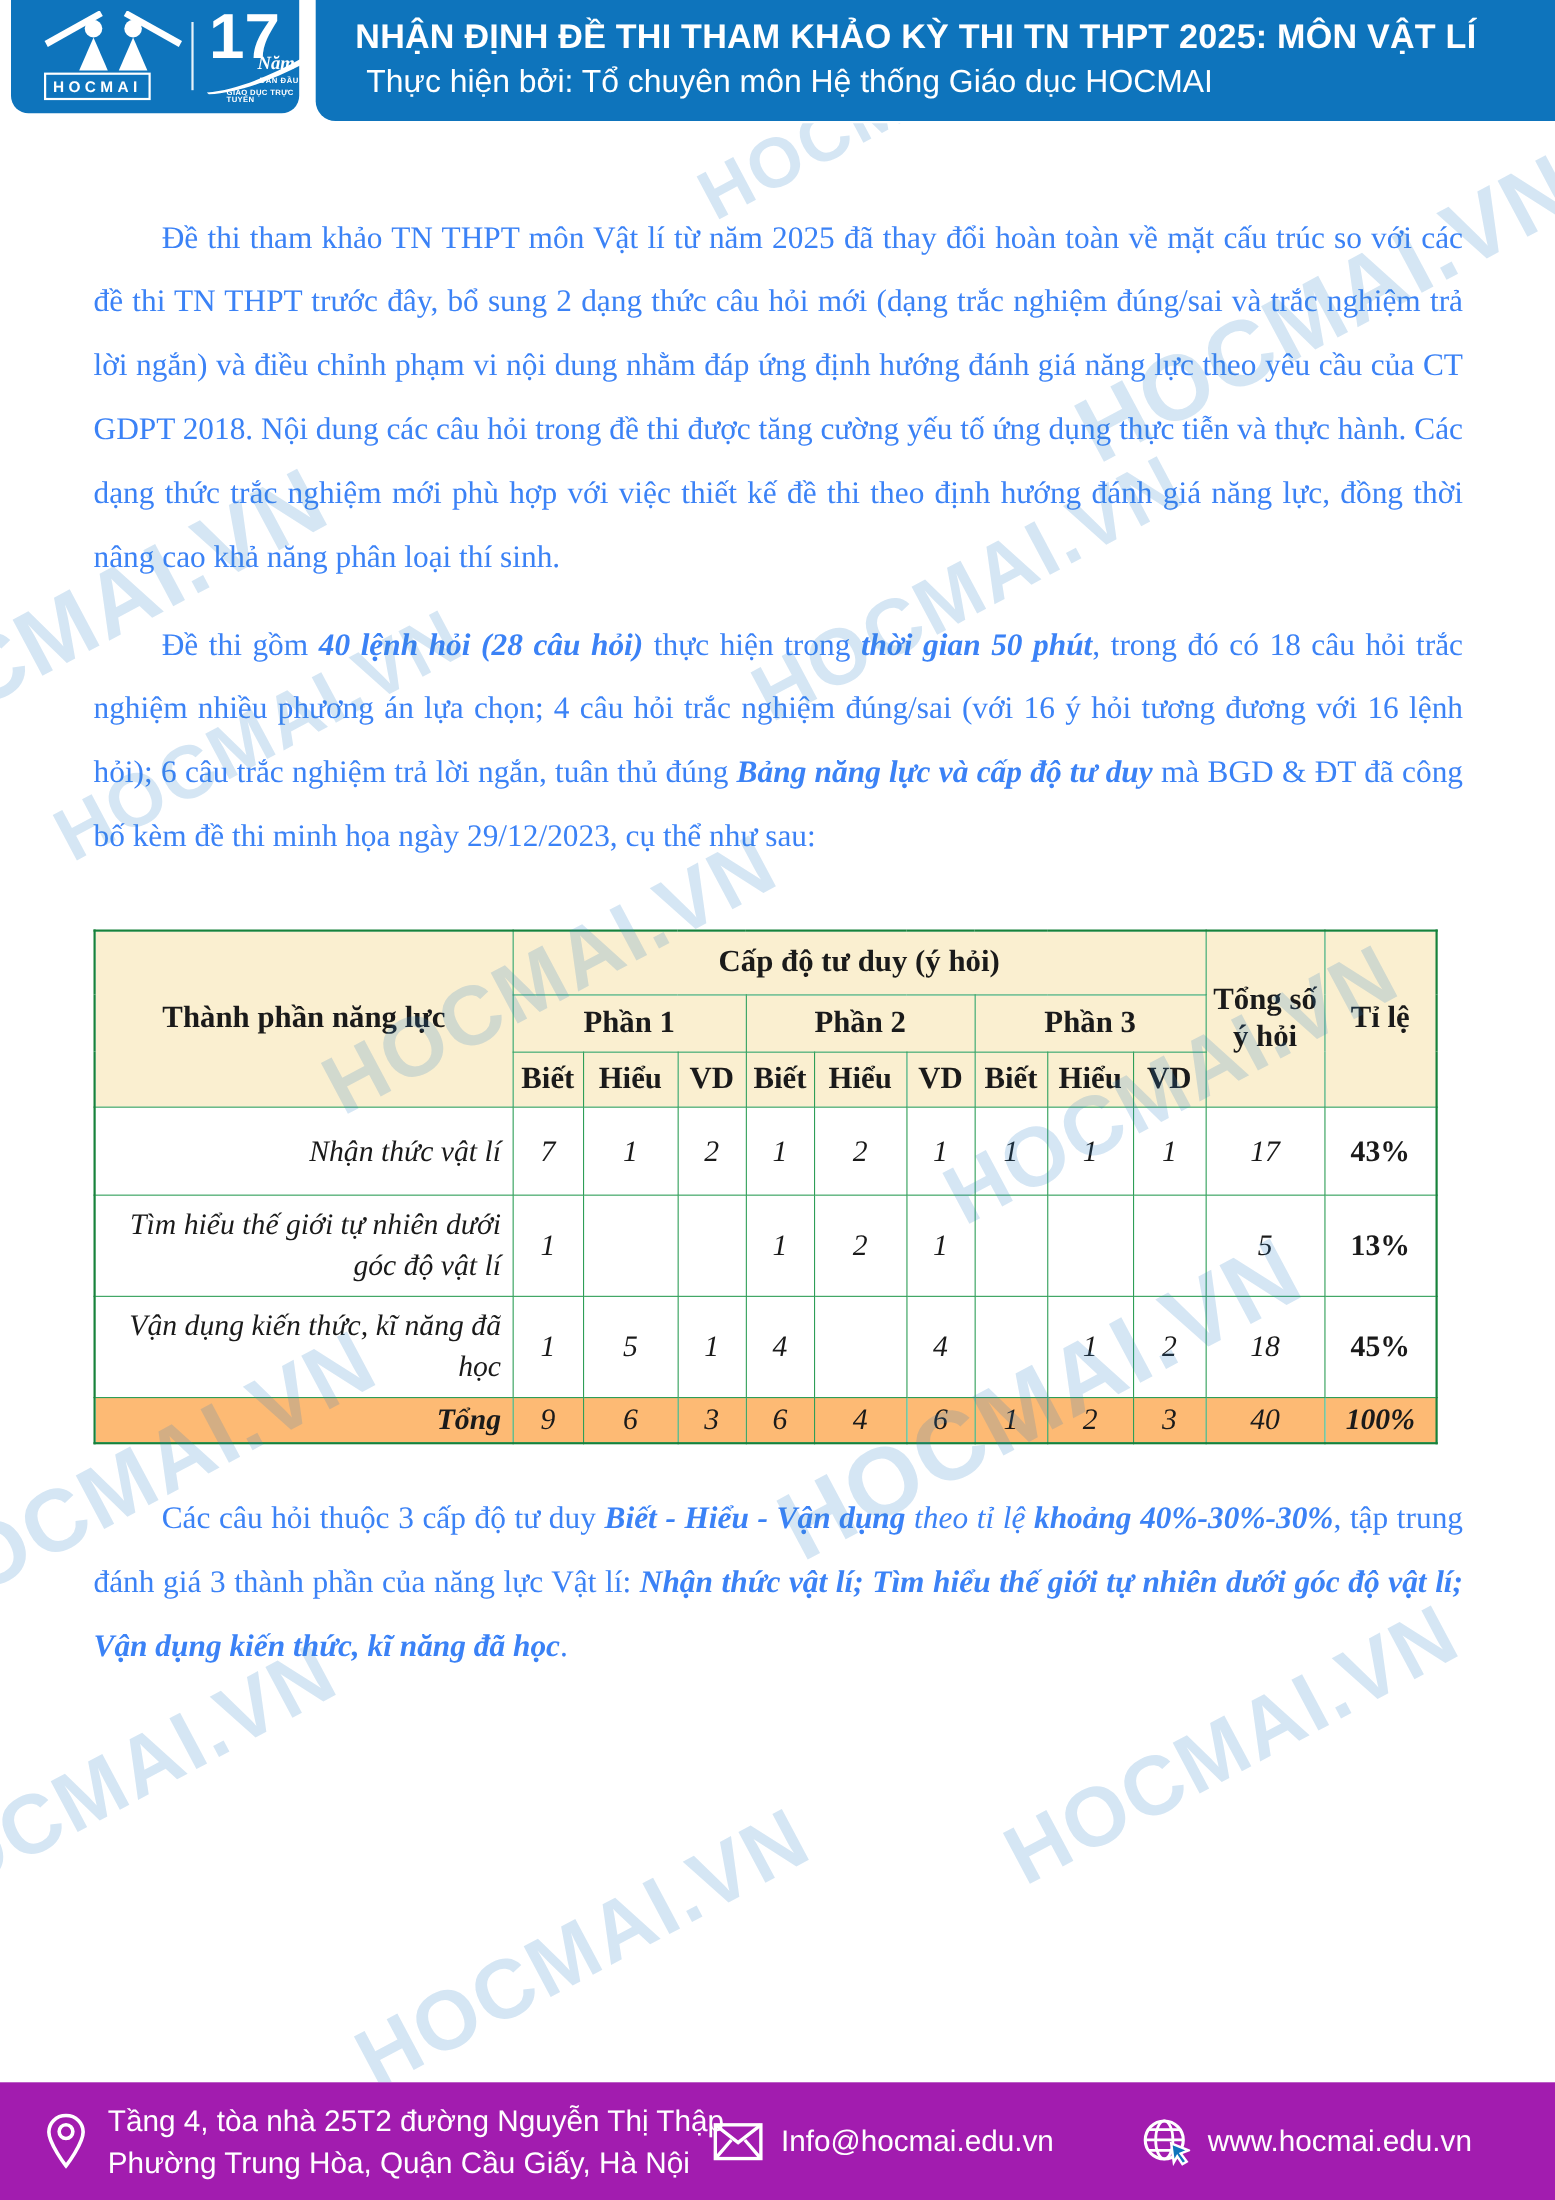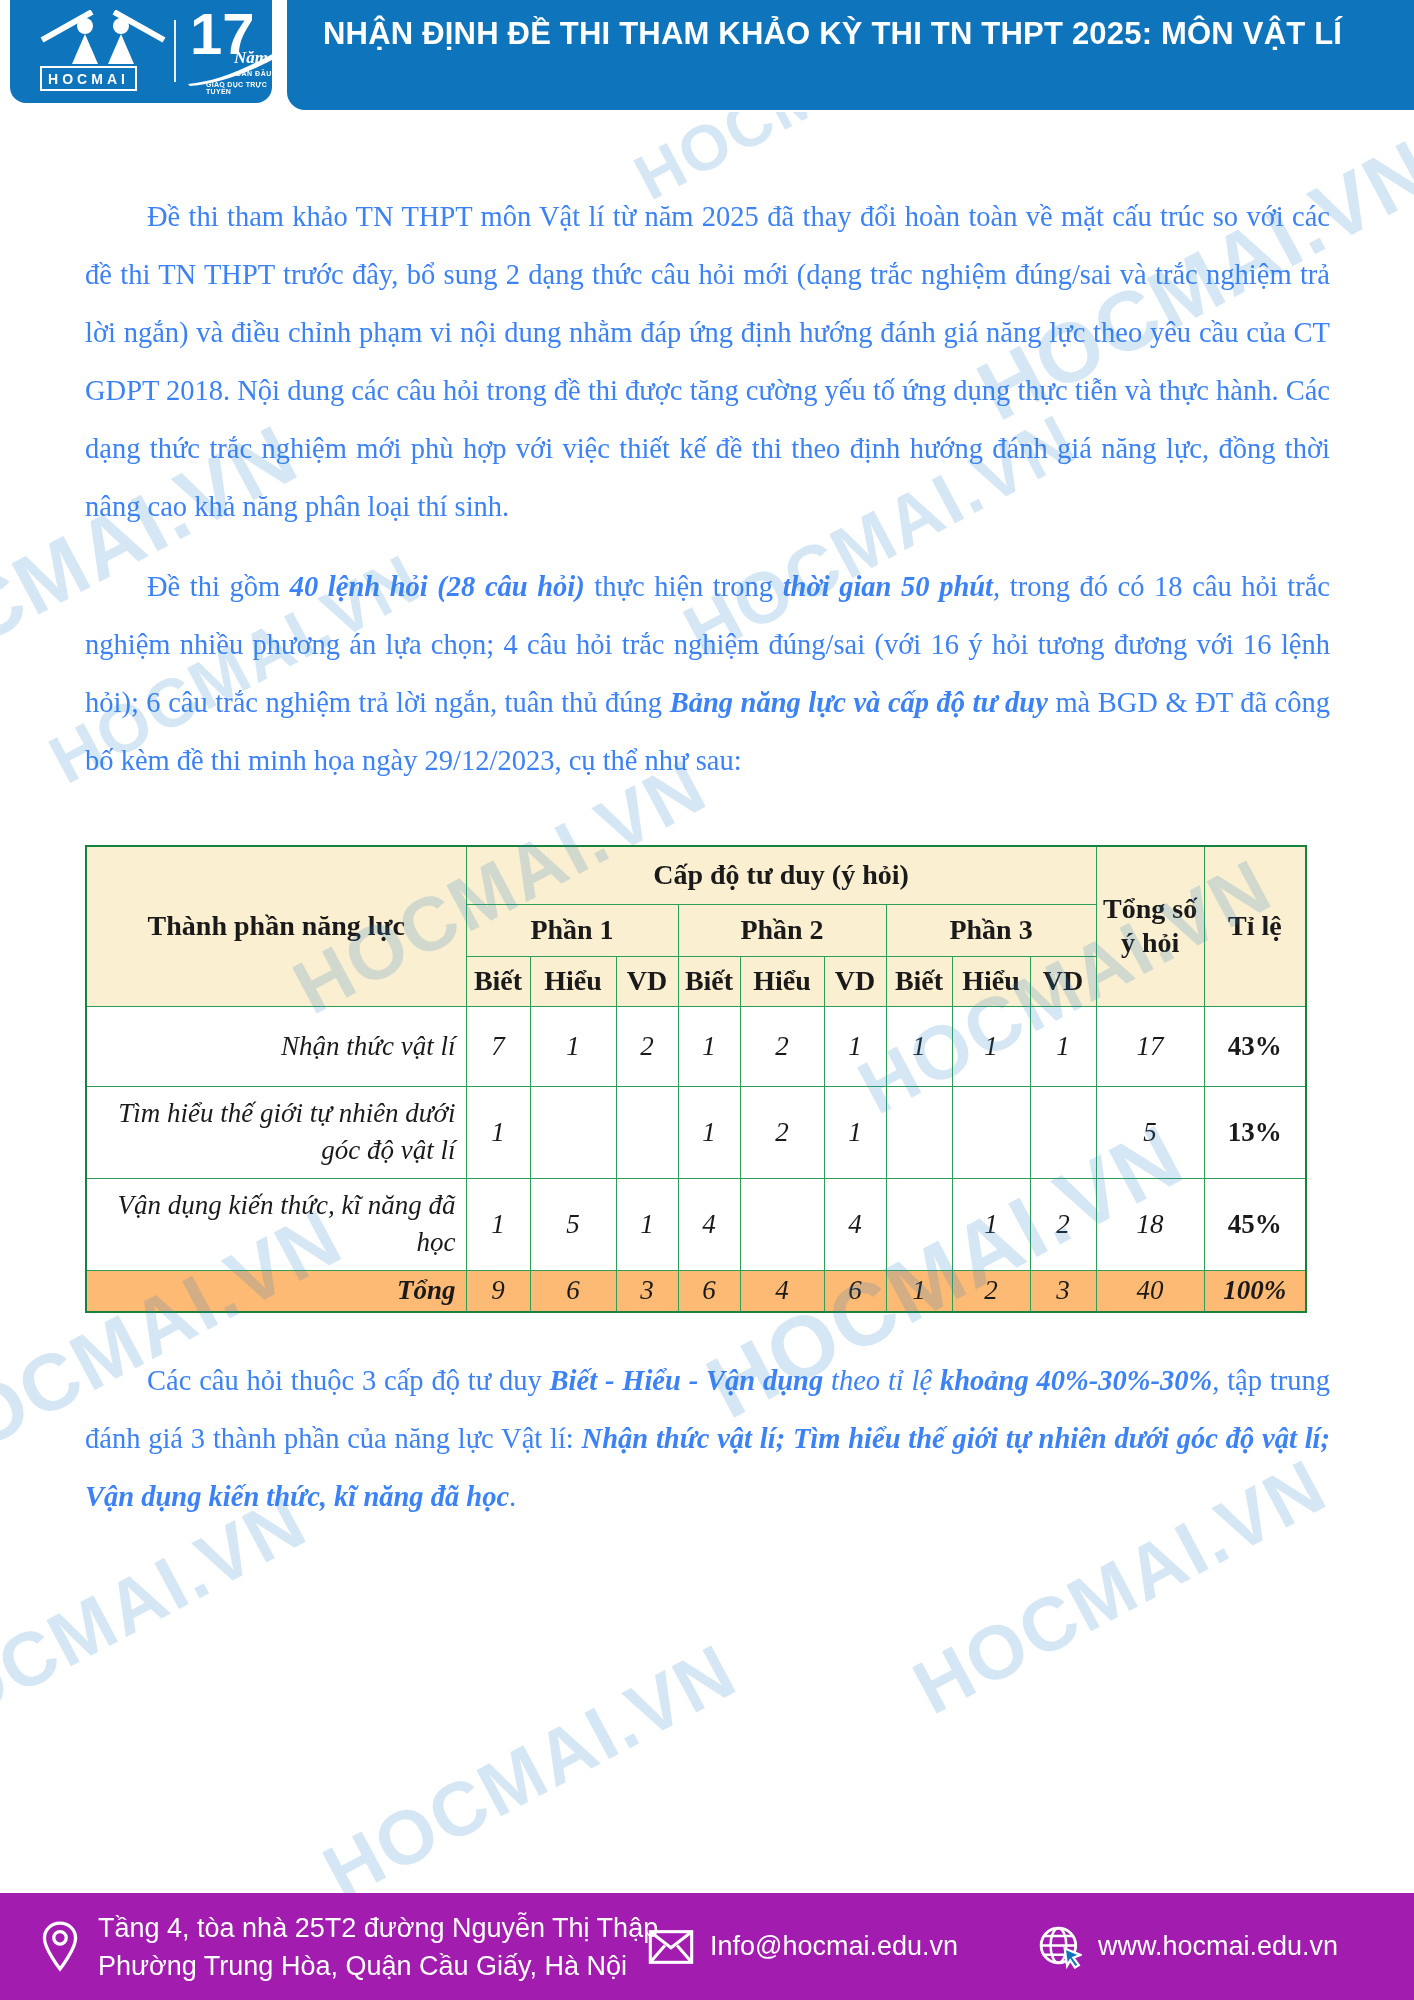--- a/index.html
+++ b/index.html
@@ -139,20 +139,21 @@
     <svg class="swoosh-svg" width="92" height="34" viewBox="0 0 92 34">
       <path d="M2 32 C 28 30, 58 18, 90 0 L90 6 C 60 22, 30 32, 4 34 Z" fill="#ffffff"></path>
     </svg>
     <div class="nam-script">Năm</div>
     <div class="slog1">DẪN ĐẦU</div>
     <div class="slog2">GIÁO DỤC TRỰC TUYẾN</div>
   </div>
 
   <div class="title-box">
     <div class="doc-title">NHẬN ĐỊNH ĐỀ THI THAM KHẢO KỲ THI TN THPT 2025: MÔN VẬT LÍ</div>
+    <div class="doc-subtitle">Thực hiện bởi: Tổ chuyên môn Hệ thống Giáo dục HOCMAI</div>
   </div>
 
   <p class="para indent" id="para1"><span>Đề thi tham khảo TN THPT môn Vật lí từ năm 2025 đã thay đổi hoàn toàn về mặt cấu trúc so với các đề thi TN THPT trước đây, bổ sung 2 dạng thức câu hỏi mới (dạng trắc nghiệm đúng/sai và trắc nghiệm trả lời ngắn) và điều chỉnh phạm vi nội dung nhằm đáp ứng định hướng đánh giá năng lực theo yêu cầu của CT GDPT 2018. Nội dung các câu hỏi trong đề thi được tăng cường yếu tố ứng dụng thực tiễn và thực hành. Các dạng thức trắc nghiệm mới phù hợp với việc thiết kế đề thi theo định hướng đánh giá năng lực, đồng thời nâng cao khả năng phân loại thí sinh.</span></p>
   <p class="para indent" id="para2"><span>Đề thi gồm </span><span class="seg-b seg-i">40 lệnh hỏi (28 câu hỏi)</span><span> thực hiện trong </span><span class="seg-b seg-i">thời gian 50 phút</span><span>, trong đó có 18 câu hỏi trắc nghiệm nhiều phương án lựa chọn; 4 câu hỏi trắc nghiệm đúng/sai (với 16 ý hỏi tương đương với 16 lệnh hỏi); 6 câu trắc nghiệm trả lời ngắn, tuân thủ đúng </span><span class="seg-b seg-i">Bảng năng lực và cấp độ tư duy</span><span> mà BGD &amp; ĐT đã công bố kèm đề thi minh họa ngày 29/12/2023, cụ thể như sau:</span></p>
 
   <table class="matrix">
     <colgroup>
       <col style="width:380px">
         <col style="width:64px">
         <col style="width:86px">

